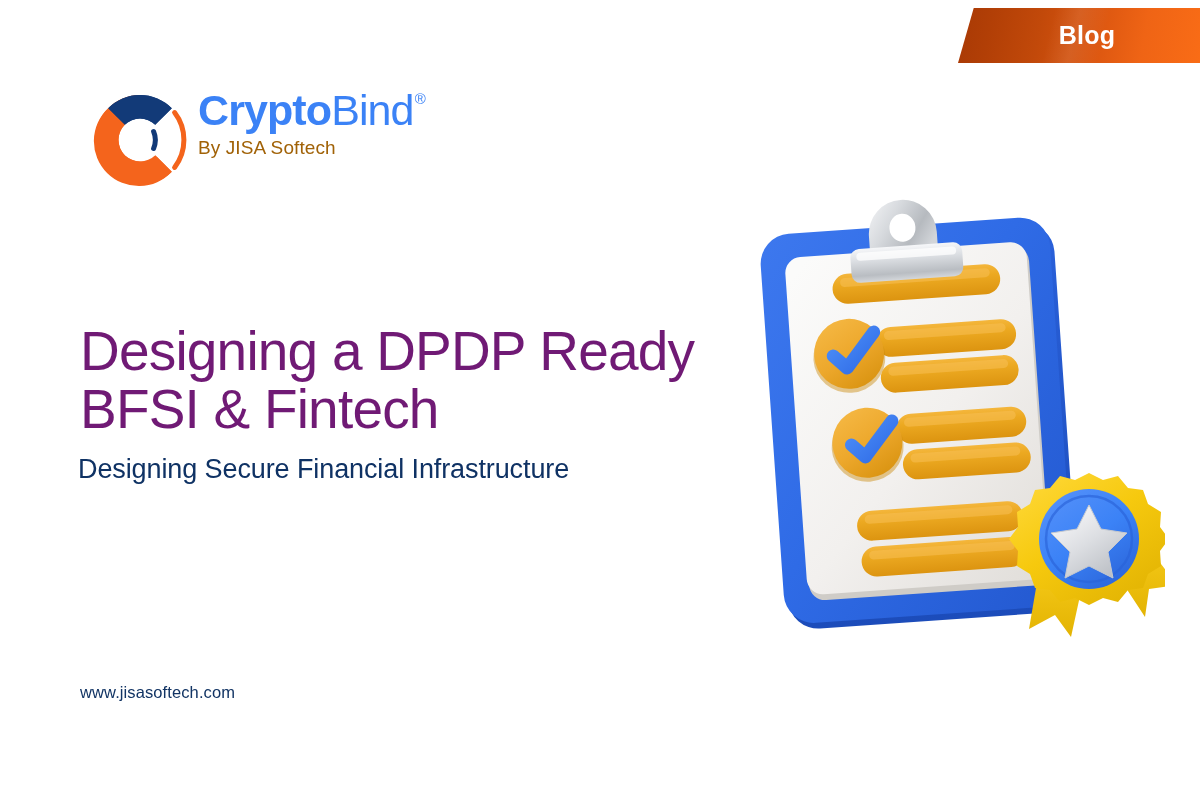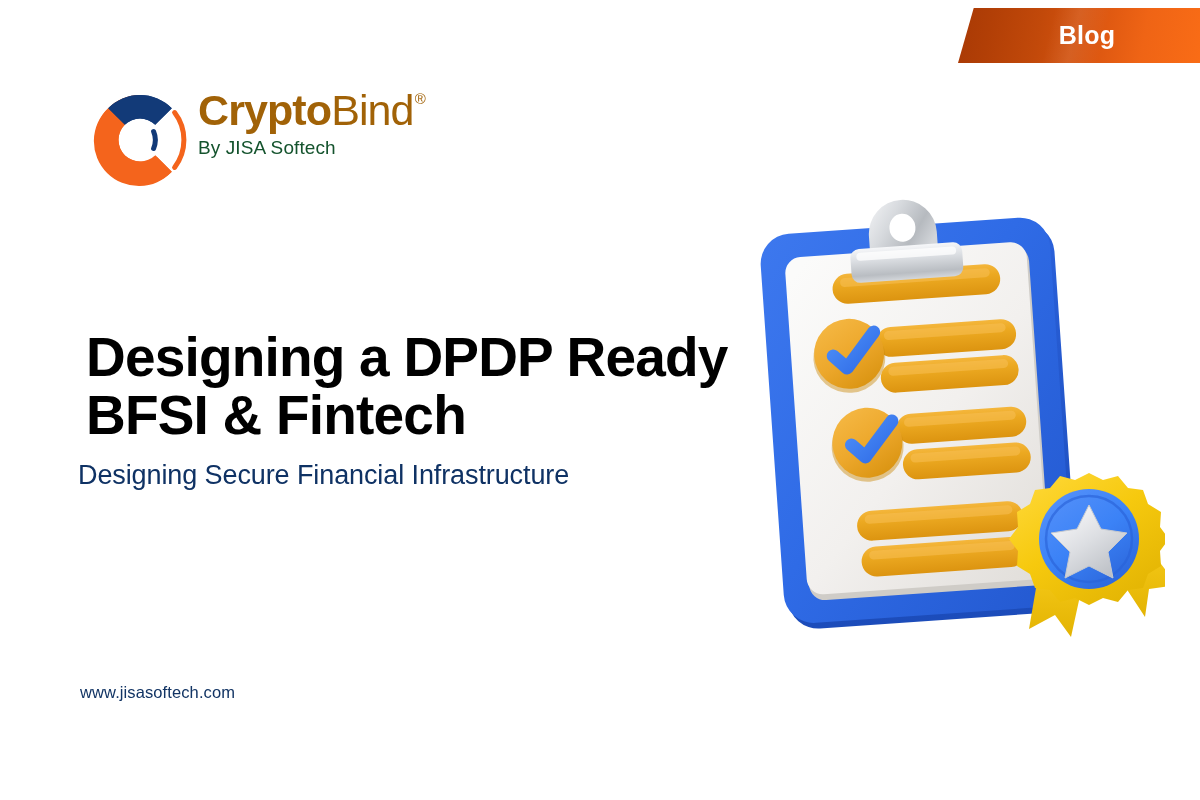--- a/index.html
+++ b/index.html
@@ -71,56 +71,56 @@
   }
   #logo-text-wrap {
     position: absolute;
     left: 110px;
     top: 4px;
     width: 300px;
   }
   #logo-wordmark {
     font-size: 43px;
     line-height: 1.05;
-    color: #a16207;
+    color: #3b82f6;
     letter-spacing: -0.9px;
     white-space: nowrap;
   }
   #logo-word-crypto { font-weight: 700; }
   #logo-word-bind { font-weight: 400; }
   #logo-reg {
     font-size: 15px;
     vertical-align: super;
     font-weight: 400;
     position: relative;
     top: -6px;
     left: 1px;
   }
   #logo-tagline {
     margin-top: 4px;
     font-size: 19px;
-    color: #14532d;
+    color: #a16207;
     font-weight: 500;
     letter-spacing: 0.1px;
   }
 
   
   #headline-block {
     position: absolute;
     left: 78px;
     top: 320px;
     width: 700px;
   }
   #headline {
-    color: #000000;
+    color: #701a75;
     font-size: 55px;
     line-height: 58px;
-    font-weight: 700;
+    font-weight: 400;
     letter-spacing: -0.8px;
-    margin: 8px;
+    margin: 2px;
   }
   #headline .line { display: block; }
   #subtitle {
     color: #0f3264;
     font-size: 27px;
     line-height: 34px;
     font-weight: 400;
     letter-spacing: -0.1px;
     margin-top: 14px;
   }

